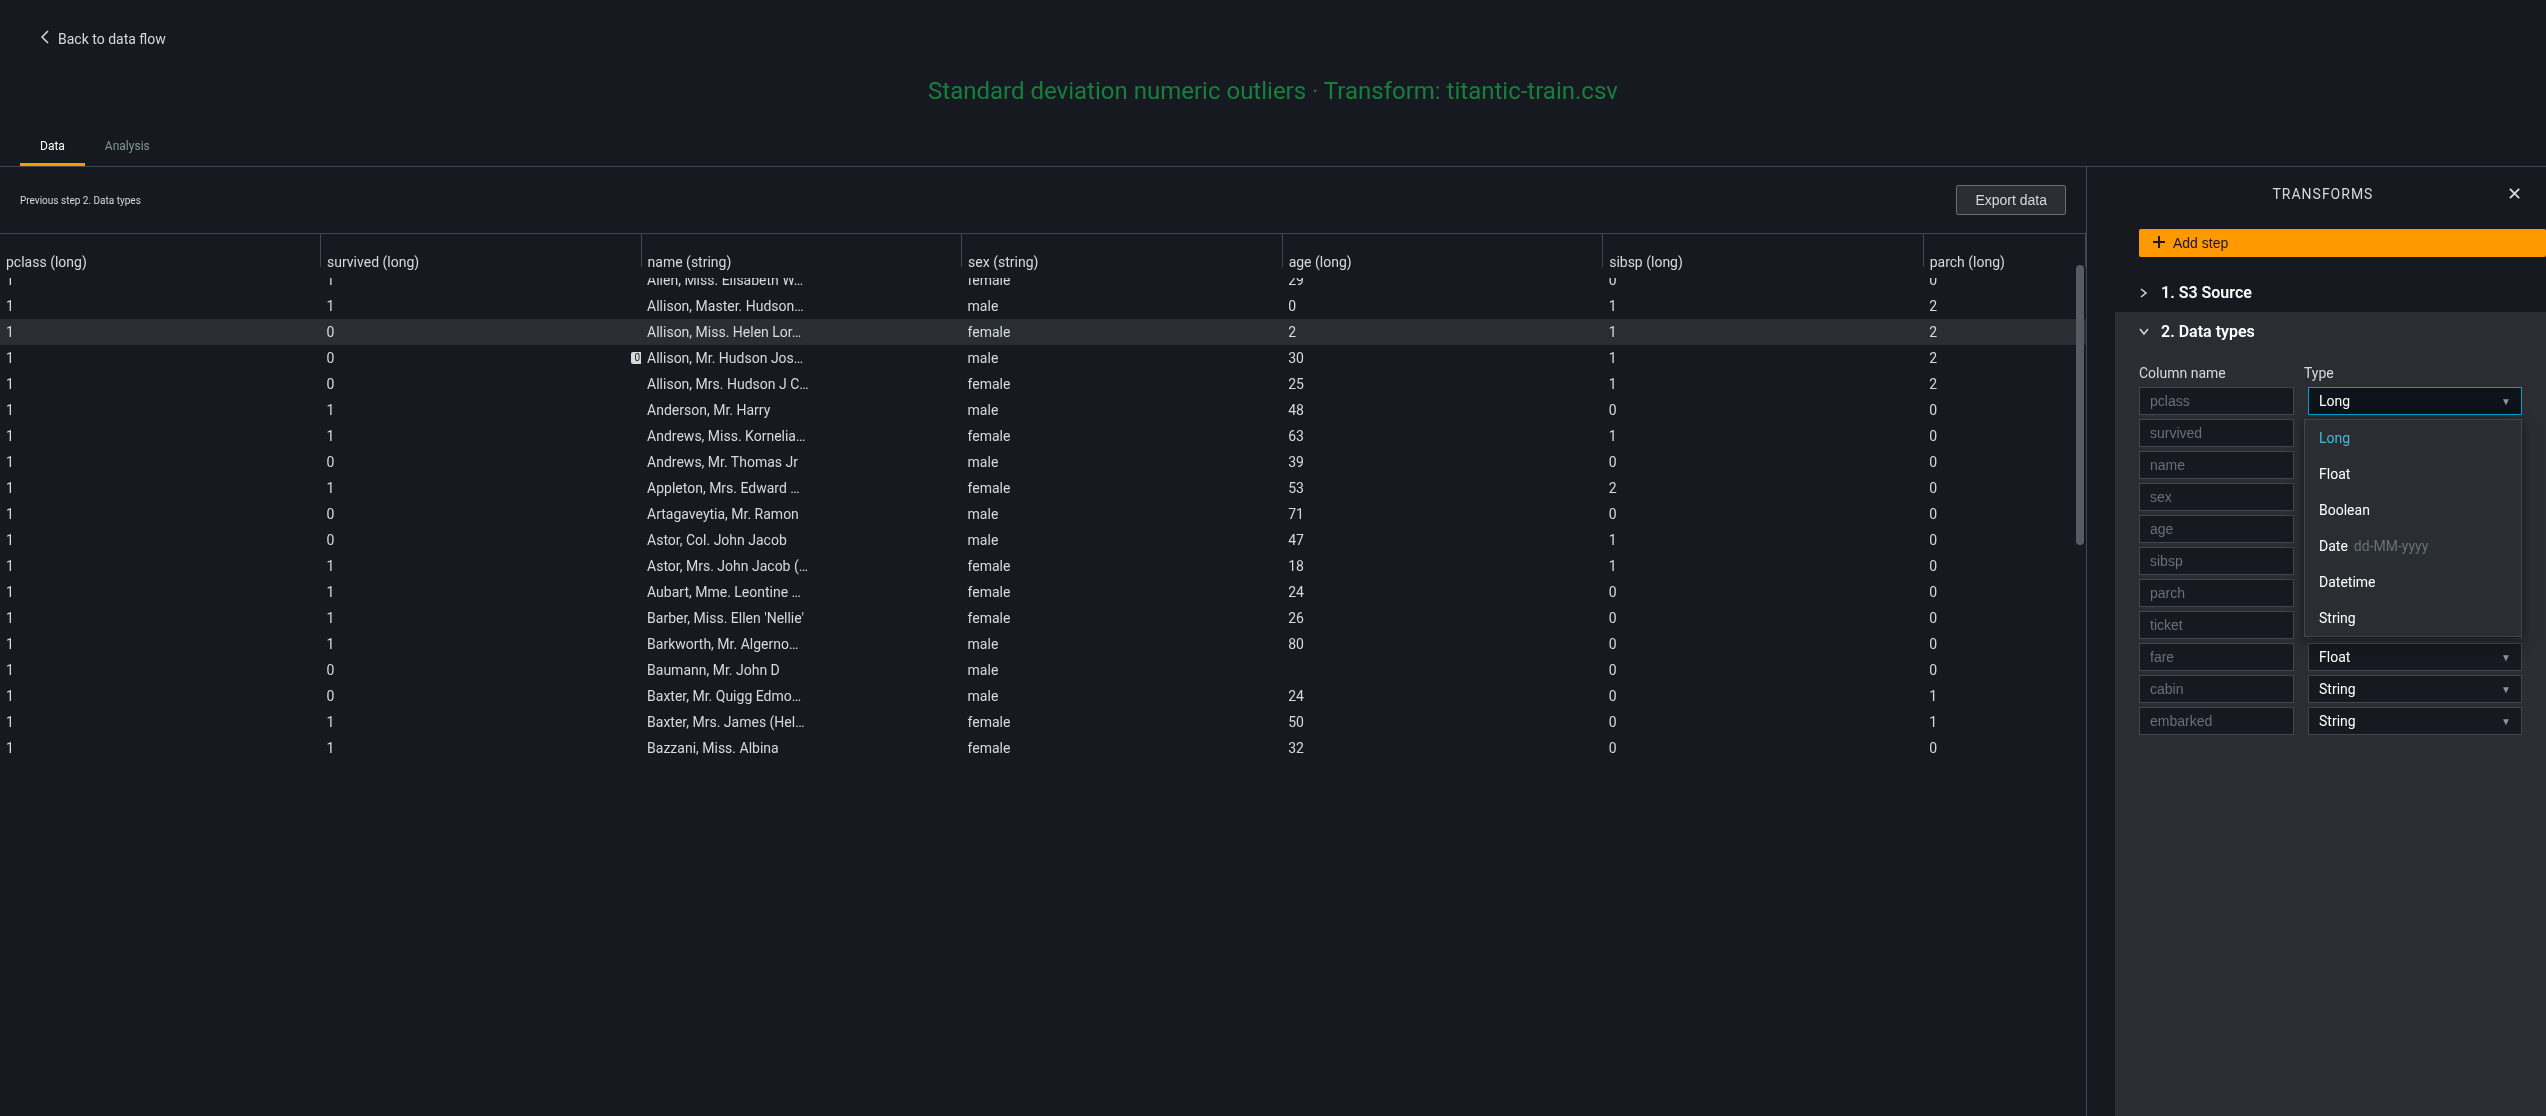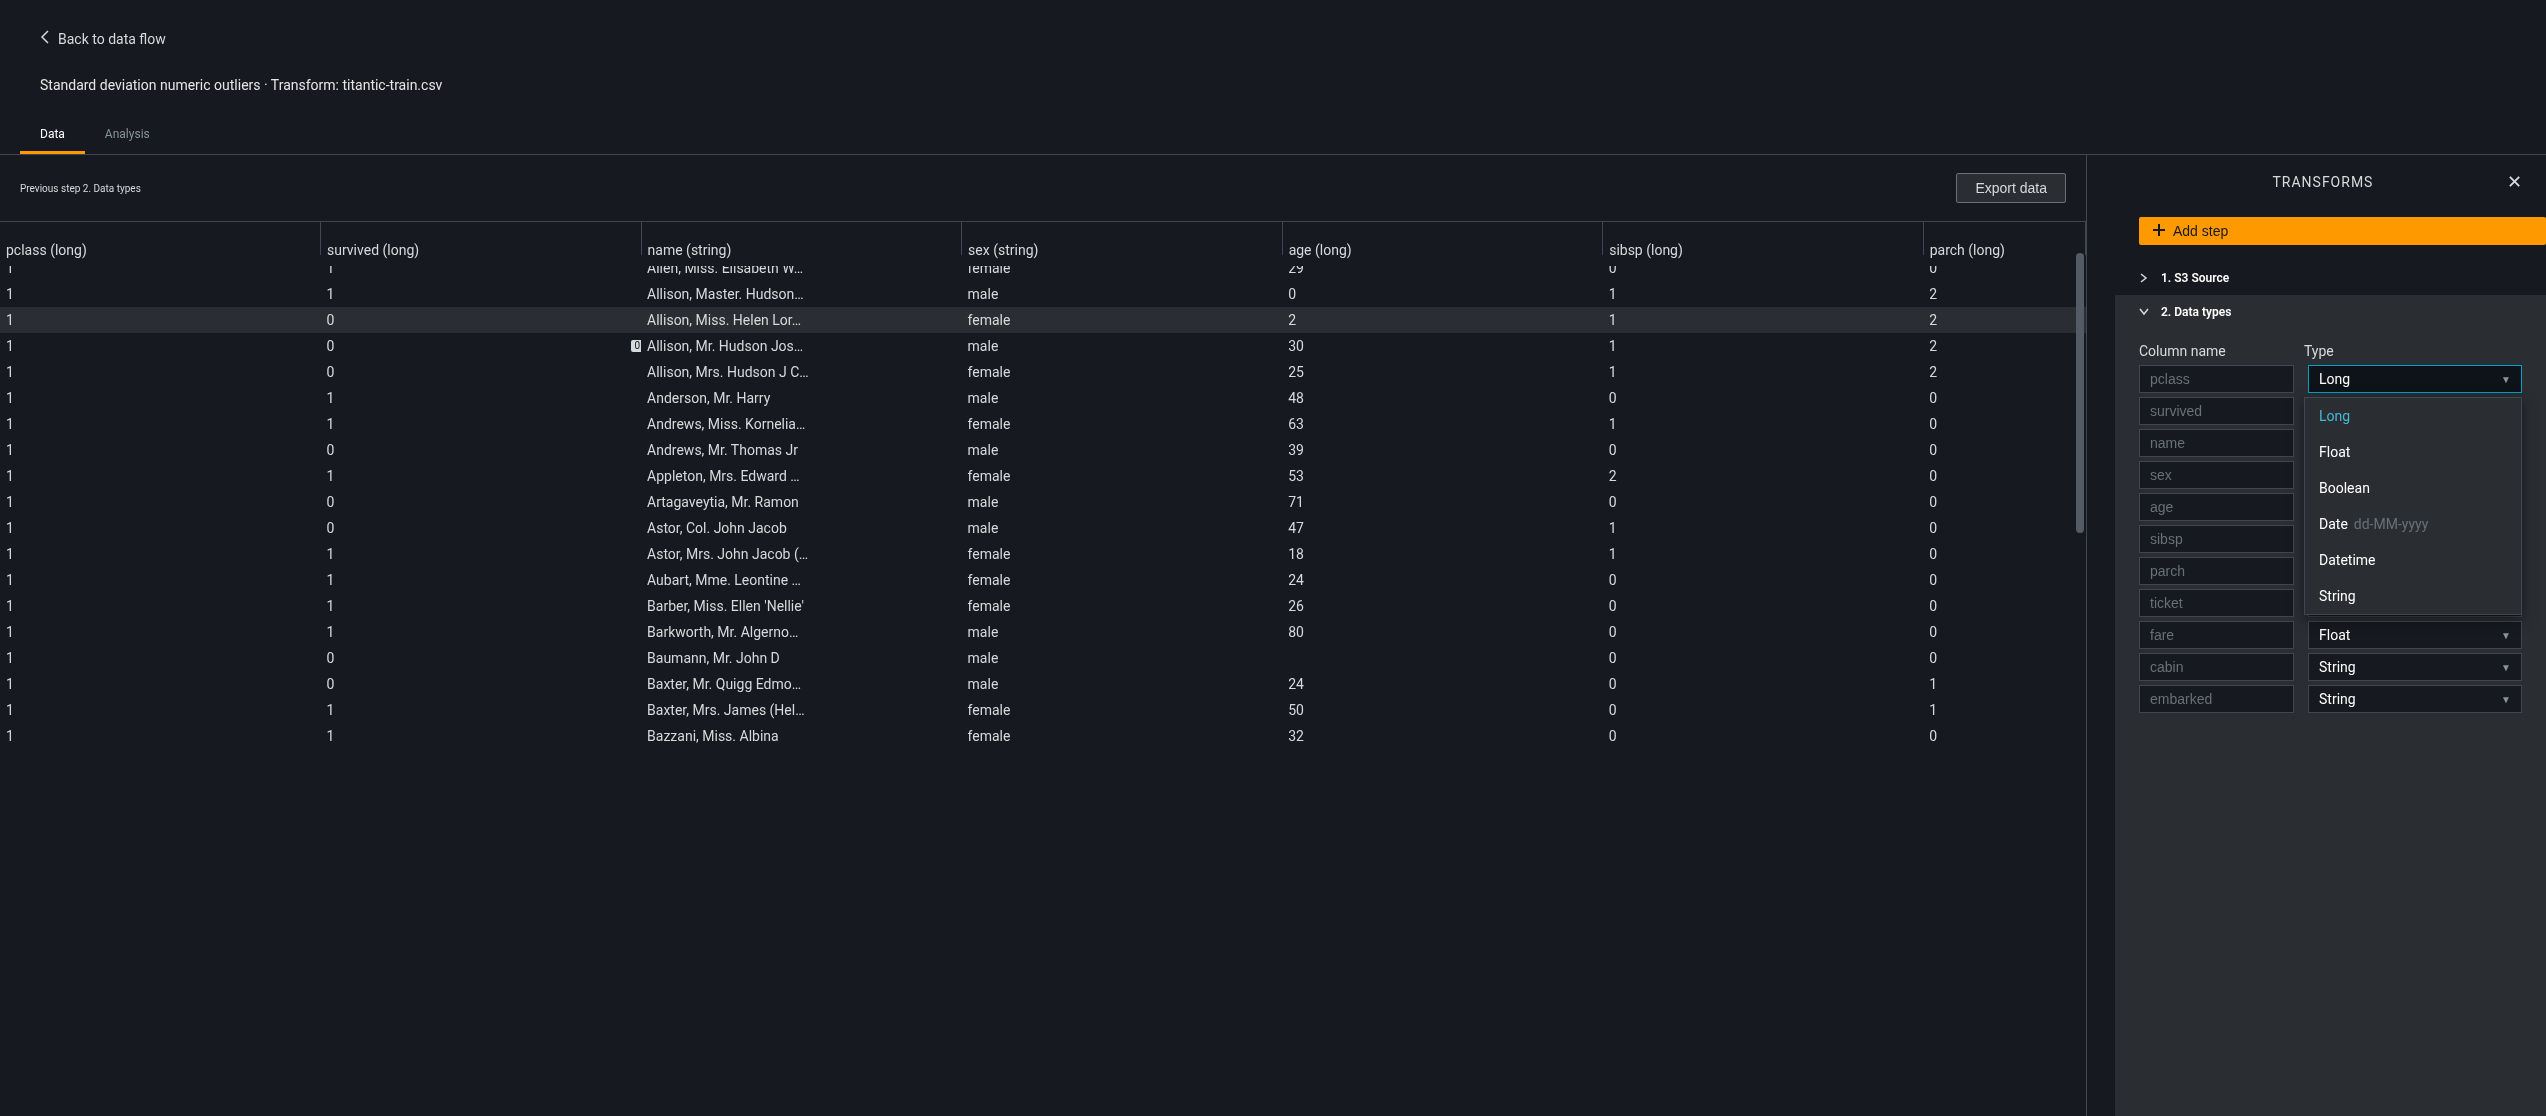--- a/index.html
+++ b/index.html
@@ -10,21 +10,21 @@
   font-size: 14px;
   overflow: hidden;
   width: 2546px;
   height: 1116px;
 }
 .app { display: flex; flex-direction: column; height: 100%; padding-top: 20px; }
 
 .header-region { padding: 0 40px; }
 .back-link { display: inline-flex; align-items: center; gap: 8px; color: #d5dbdb; font-size: 14px; padding: 10px 0; cursor: pointer; }
 .back-link svg { width: 10px; height: 14px; }
-.page-title { font-size: 14px; font-weight: 400; color: #e5e5e5; padding: 20px 0 24px; }
+.page-title { font-size: 24px; font-weight: 400; color: #15803d; padding: 20px 0 24px; text-align: center; }
 
 .tabs { display: flex; gap: 0; border-bottom: 1px solid #414750; padding: 0 20px; }
 .tab { padding: 10px 20px; font-size: 12px; color: #879596; cursor: pointer; border-bottom: 3px solid transparent; }
 .tab.active { color: #fff; border-bottom-color: #ff9900; }
 
 .main-area { display: flex; flex: 1; overflow: hidden; }
 .left-pane { flex: 1; display: flex; flex-direction: column; border-right: 1px solid #414750; overflow: hidden; }
 .prev-step-bar { display: flex; justify-content: space-between; align-items: center; padding: 18px 20px; }
 .prev-step-label { font-size: 10px; color: #d5dbdb; }
 .export-btn { background: #2a2e33; border: 1px solid #687078; color: #d5dbdb; padding: 6px 18px; font-size: 14px; cursor: pointer; border-radius: 2px; }
@@ -41,21 +41,21 @@
 .right-pane { width: 431px; display: flex; flex-direction: column; background: #16191f; margin-left: 28px; }
 .transforms-header { display: flex; justify-content: space-between; align-items: center; padding: 18px 24px; }
 .transforms-title { font-size: 14px; letter-spacing: 1px; color: #d5dbdb; flex: 1; text-align: center; }
 .close-btn { color: #d5dbdb; cursor: pointer; font-size: 18px; line-height: 1; }
 .add-step-btn { background: #ff9900; color: #16191f; border: none; padding: 6px 14px; font-size: 14px; font-weight: 500; cursor: pointer; margin: 8px 0 16px 24px; display: inline-flex; align-items: center; gap: 8px; border-radius: 2px; }
 .add-step-btn svg { width: 12px; height: 12px; }
 
 .step-item { padding: 10px 24px; display: flex; align-items: center; gap: 12px; cursor: pointer; }
 .step-item.expanded { background: #2a2e33; }
 .step-caret { width: 10px; height: 10px; display: inline-flex; align-items: center; justify-content: center; }
-.step-label { font-size: 12px; font-weight: 600; color: #fff; }
+.step-label { font-size: 16px; font-weight: 600; color: #fff; }
 
 .data-types-body { background: #2a2e33; padding: 8px 24px 16px; flex: 1; overflow: visible; position: relative; }
 .dt-headers { display: flex; gap: 10px; padding: 6px 0; }
 .dt-col-a { width: 155px; font-size: 14px; color: #d5dbdb; }
 .dt-col-b { flex: 1; font-size: 14px; color: #d5dbdb; }
 .dt-row { display: flex; gap: 14px; margin-bottom: 4px; position: relative; }
 .dt-input { width: 155px; background: #16191f; border: 1px solid #414750; color: #687078; padding: 5px 10px; font-size: 14px; }
 .dt-select { flex: 1; background: #16191f; border: 1px solid #414750; color: #fff; padding: 5px 10px; font-size: 14px; display: flex; align-items: center; justify-content: space-between; cursor: pointer; }
 .dt-select.active { border-color: #00a1c9; background: #0d1318; }
 .dt-select-caret { font-size: 10px; color: #879596; }

